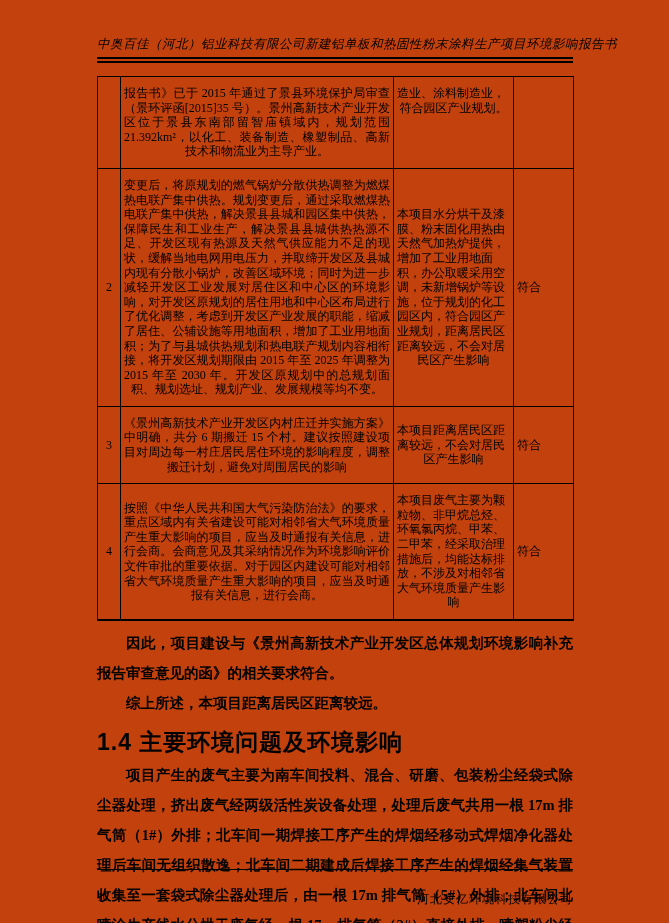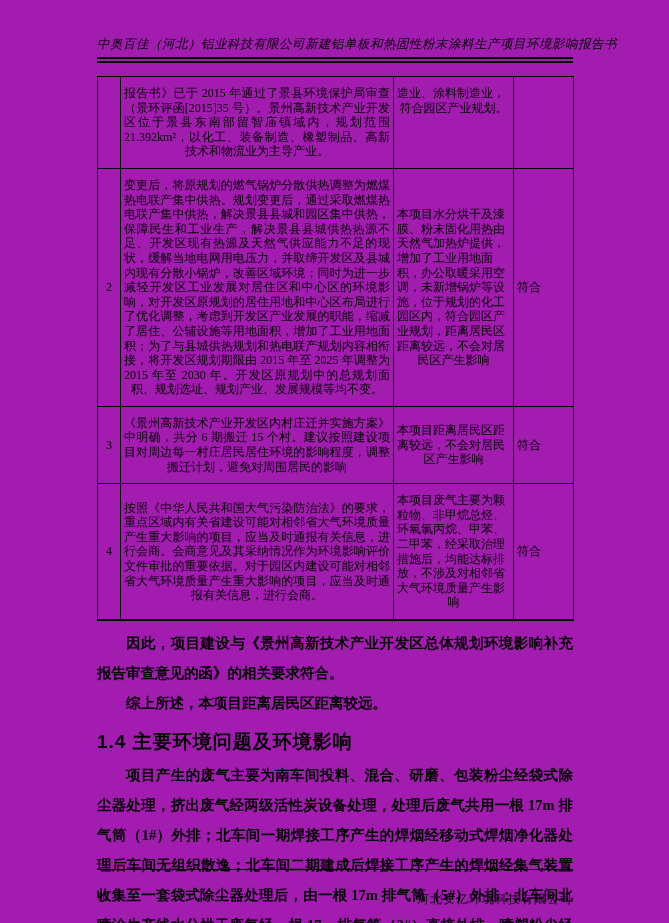--- a/index.html
+++ b/index.html
@@ -6,21 +6,21 @@
     margin: 0;
     padding: 0;
     background: #ffffff;
     color: #000000;
     font-family: "Liberation Serif", "DejaVu Serif", serif;
   }
   .page {
     position: relative;
     width: 669px;
     height: 923px;
-    background: #a21caf;
+    background: #c2410c;
     overflow: hidden;
   }
   .content {
     margin-left: 97px;
     width: 476px;
   }
   
   .header-title {
     padding-top: 36px;
     text-align: center;
@@ -70,21 +70,21 @@
     text-align: justify;
     text-indent: 2em;
     margin: 0;
     font-weight: bold;
   }
   .para.first { margin-top: 7px; }
   
   .sec-heading {
     font-family: "Liberation Sans", "DejaVu Sans", sans-serif;
     font-weight: 700;
-    font-size: 19px;
+    font-size: 23px;
     line-height: 26px;
     margin: 11px 0 5px 0;
     letter-spacing: 1px;
   }
   
   .footer {
     position: absolute;
     left: 97px;
     top: 869px;
     width: 476px;

